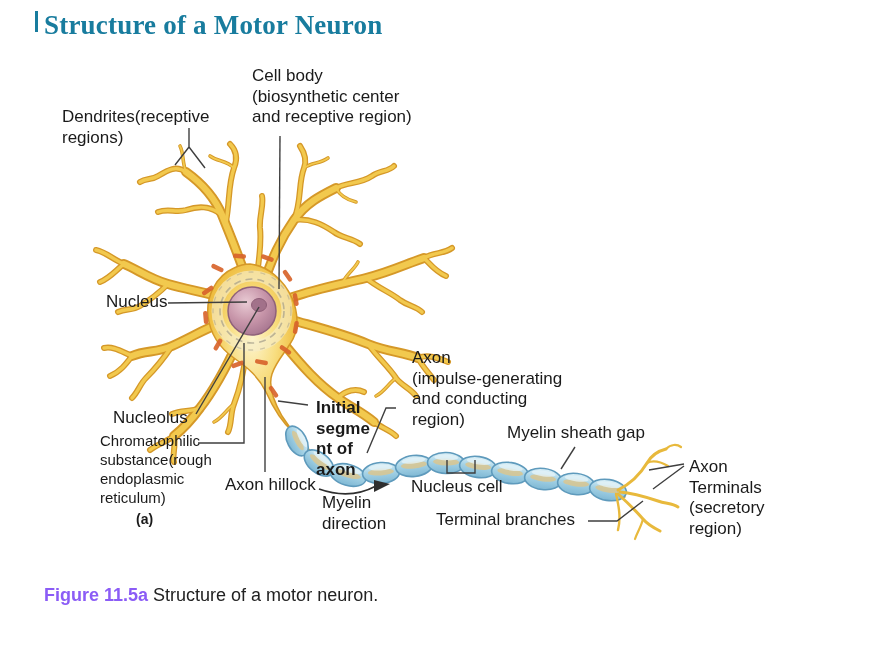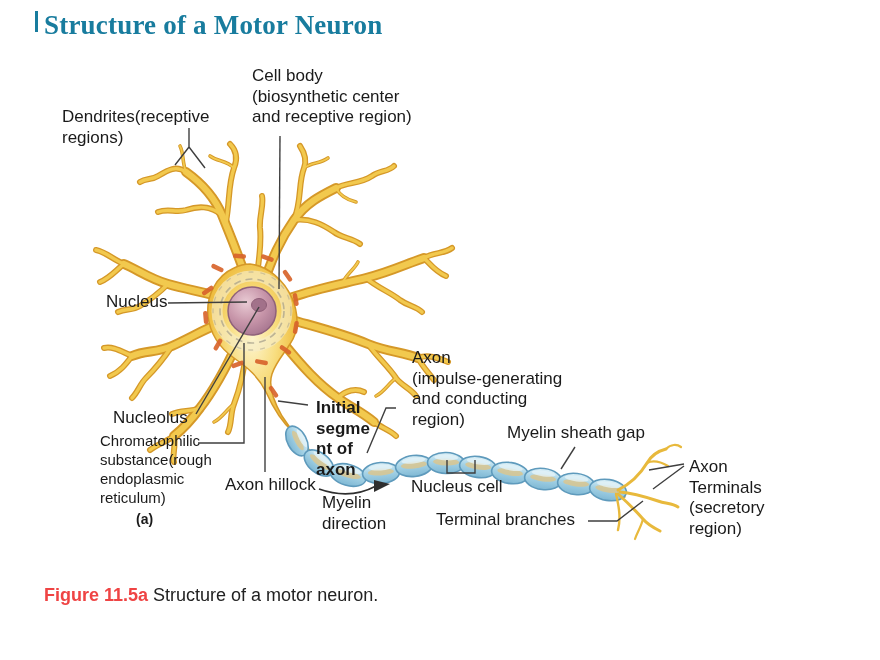--- a/index.html
+++ b/index.html
@@ -9,21 +9,21 @@
   .title{position:absolute;left:44px;top:10px;
          font-family:"Liberation Serif","DejaVu Serif",serif;
          font-weight:bold;font-size:27px;color:#187c9e;letter-spacing:.2px;}
   .title-tick{position:absolute;left:35px;top:11px;width:3px;height:21px;background:#187c9e;}
   .lbl{position:absolute;font-size:17px;line-height:1.22;color:#1a1a1a;white-space:normal;}
   .b{font-weight:normal;}
   .small{font-size:15px;line-height:1.26;}
   .tiny{font-size:14px;font-weight:bold;}
   .bw{overflow-wrap:break-word;word-wrap:break-word;}
   .caption{position:absolute;left:44px;top:585px;font-size:18px;color:#222;}
-  .caption .fig{color:#ef4444;font-weight:bold;}
+  .caption .fig{color:#8b5cf6;font-weight:bold;}
 </style>
 </head>
 <body>
 
 <div id="stage">
 
   <div class="title-tick"></div>
   <div class="title">Structure of a Motor Neuron</div>
 
   <svg id="art" width="880" height="660" viewBox="0 0 880 660">

